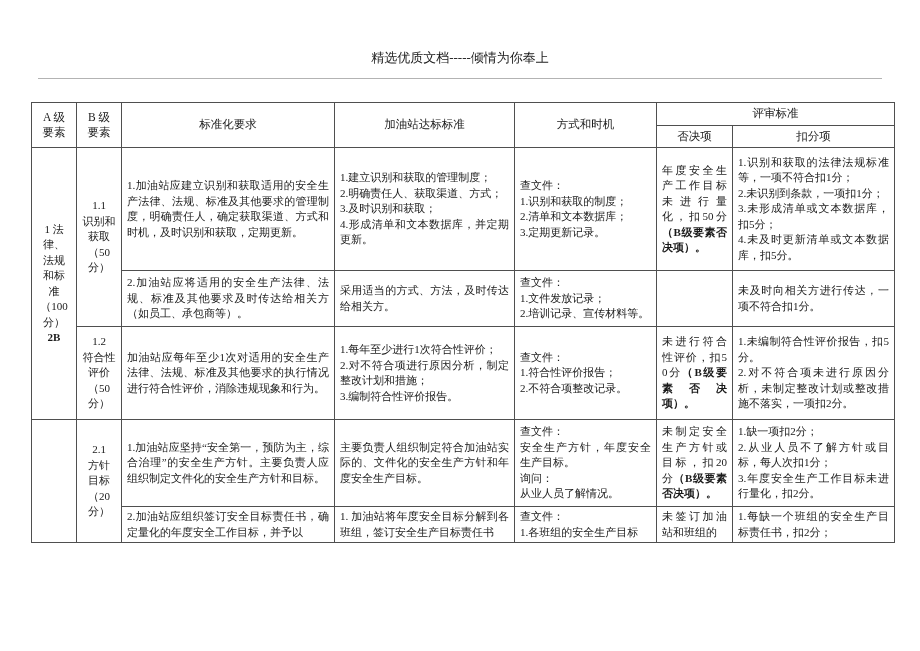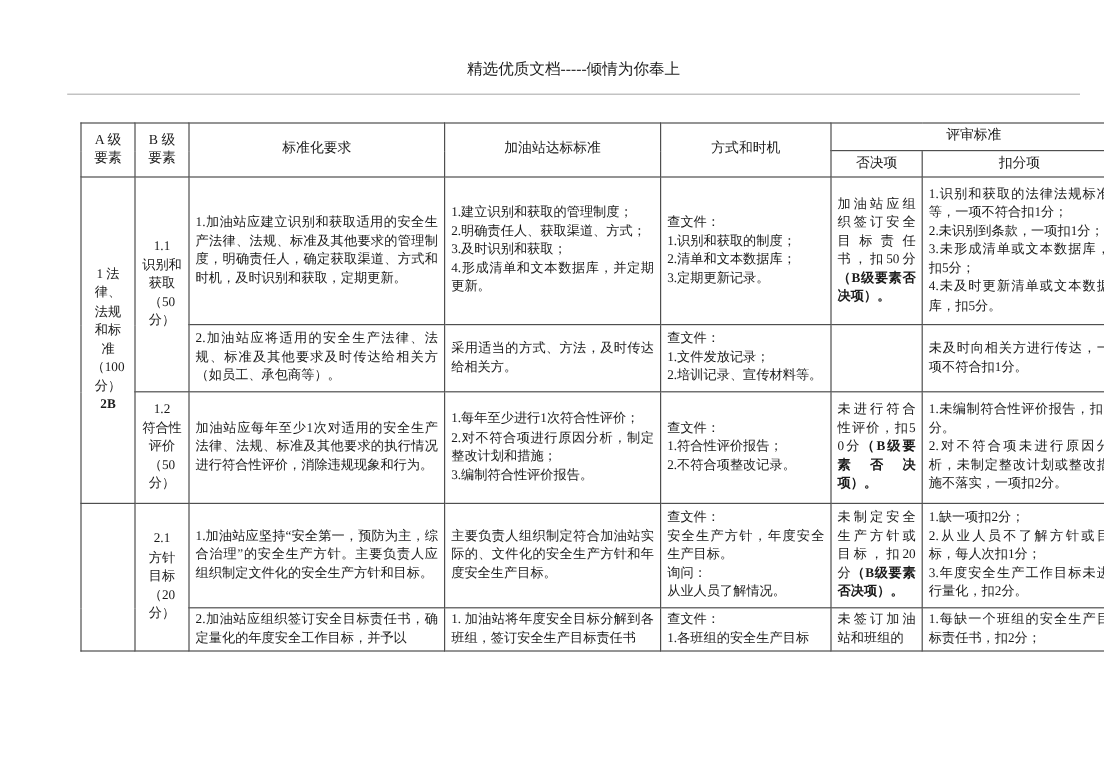--- a/index.html
+++ b/index.html
@@ -5,21 +5,20 @@
   * { box-sizing: border-box; }
   html, body { margin: 0; padding: 0; background: #ffffff; }
   .page {
     width: 920px; height: 651px;
     background: #ffffff;
     color: #1a1a1a;
     font-family: "Liberation Serif", "DejaVu Serif", serif;
     padding-top: 50px;
     overflow: hidden;
     position: relative;
-    padding-left: 36px;
   }
   .doc-header {
     width: 844px;
     margin: 0 auto;
     text-align: center;
     font-size: 13px;
     line-height: 16px;
     padding-bottom: 12px;
     border-bottom: 1px solid #b3b3b3;
   }
@@ -122,21 +121,21 @@
 （50分）</td>
         <td class="jtext">1.加油站应建立识别和获取适用的安全生产法律、法规、标准及其他要求的管理制度，明确责任人，确定获取渠道、方式和时机，及时识别和获取，定期更新。</td>
         <td class="jtext">1.建立识别和获取的管理制度；
 2.明确责任人、获取渠道、方式；
 3.及时识别和获取；
 4.形成清单和文本数据库，并定期更新。</td>
         <td class="jtext">查文件：
 1.识别和获取的制度；
 2.清单和文本数据库；
 3.定期更新记录。</td>
-        <td class="veto"><span>加油站应组织签订安全目标责任书，扣50分</span><span class="b">（B级要素否决项）。</span></td>
+        <td class="veto"><span>年度安全生产工作目标未进行量化，扣50分</span><span class="b">（B级要素否决项）。</span></td>
         <td class="jtext">1.识别和获取的法律法规标准等，一项不符合扣1分；
 2.未识别到条款，一项扣1分；
 3.未形成清单或文本数据库，扣5分；
 4.未及时更新清单或文本数据库，扣5分。</td>
       </tr>
       <tr class="r2">
         <td class="jtext">2.加油站应将适用的安全生产法律、法规、标准及其他要求及时传达给相关方（如员工、承包商等）。</td>
         <td class="jtext">采用适当的方式、方法，及时传达给相关方。</td>
         <td class="jtext">查文件：
 1.文件发放记录；

